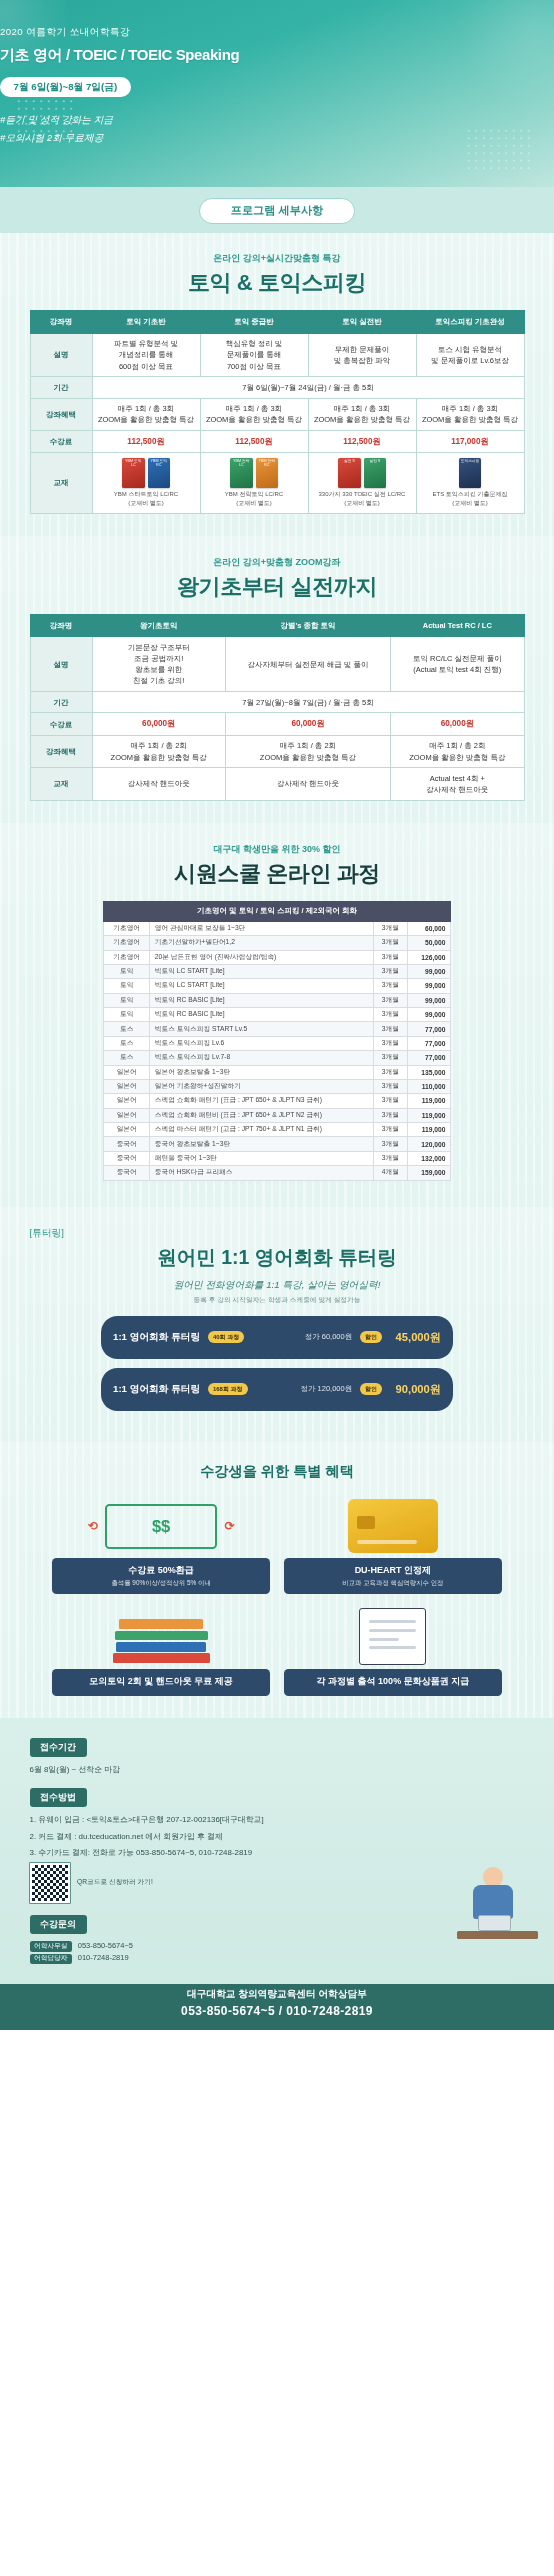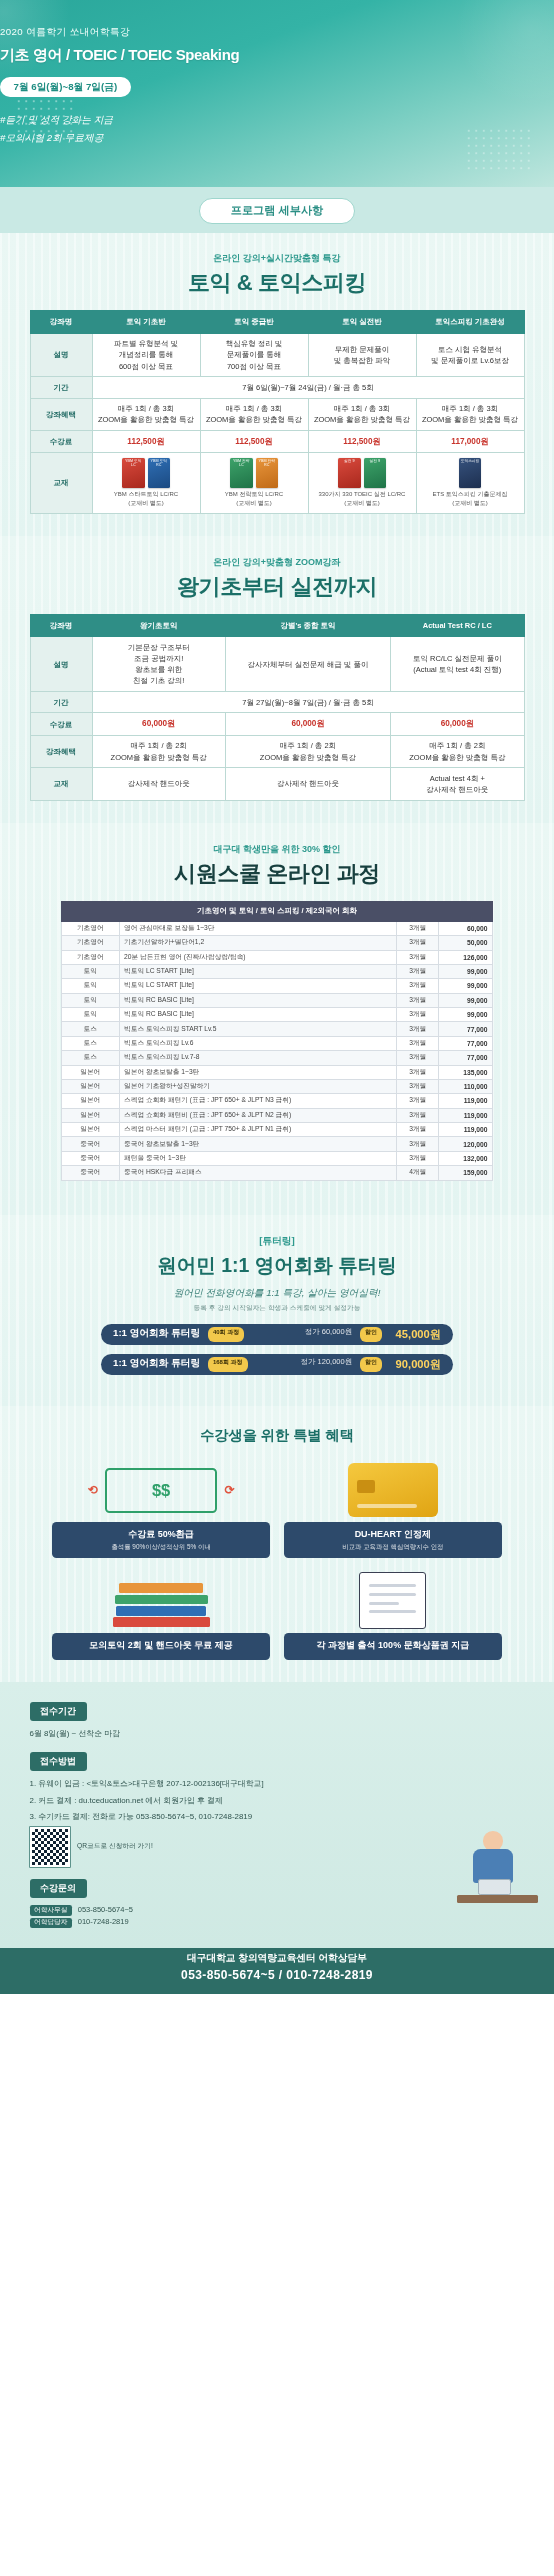--- a/index.html
+++ b/index.html
@@ -161,21 +161,21 @@
     box-shadow: 0 0.7px 1.5px rgba(0,0,0,.2);
   }
   .bk-red { background: linear-gradient(160deg,#d94a3d,#a8281d); }
   .bk-blue { background: linear-gradient(160deg,#2f6fb5,#1b4a82); }
   .bk-green { background: linear-gradient(160deg,#3da36a,#1f7347); }
   .bk-orange { background: linear-gradient(160deg,#e8953b,#c06a17); }
   .bk-navy { background: linear-gradient(160deg,#36527e,#1d2f4f); }
   .bk-caption { font-size: 6px; color: #555; margin-top: 2.2px; display: block; }
 
   
-  .list-wrap { width: 432px; margin: 12px auto; }
+  .list-wrap { width: 348px; margin: 4px auto; }
   table.list {
     width: 100%;
     border-collapse: collapse;
     font-size: 6.7px;
     background: #fff;
   }
   table.list thead th {
     background: #4a4f66;
     color: #fff;
     padding: 4.5px 3px;
@@ -187,24 +187,23 @@
     border: 0.7px solid #d7dde3;
     padding: 2.2px 4.5px;
     color: #444;
   }
   table.list td.c { text-align: center; }
   table.list td.r { text-align: right; font-weight: bold; color: #333; }
   table.list tbody tr:nth-child(even) td { background: #f5f8fa; }
 
   
   .tut-badge {
-    text-align: center;
     font-size: 9.7px;
     color: #2f9a8e;
-    font-weight: bold;
+    font-weight: normal;
   }
   .tut-title {
     text-align: center;
     font-size: 19.5px;
     font-weight: bold;
     color: #1b6f67;
     margin: 4.5px 0 7.5px;
   }
   .tut-script {
     text-align: center;
@@ -216,22 +215,22 @@
   .tut-note {
     text-align: center;
     font-size: 6.7px;
     color: #6b8e89;
     margin-bottom: 10.5px;
   }
   .price-row {
     width: 352px; margin: 0 auto 9px;
     background: #2d4a6b;
     border-radius: 16.5px;
-    display: flex; 
-    padding: 3px 12px;
+    display: flex; align-items: center;
+    padding: 14px 12px;
     color: #fff;
     font-size: 9px;
   }
   .price-row .label { font-weight: bold; font-size: 9.7px; }
   .price-row .chip {
     background: #f2c84b; color: #3a2e06; font-size: 6px; font-weight: bold;
     border-radius: 6px; padding: 1.5px 5.2px; margin: 0 7.5px;
   }
   .price-row .orig { font-size: 7.5px; opacity: .85; margin-left: auto; }
   .price-row .final { color: #ffd45e; font-weight: bold; font-size: 11.2px; margin-left: 6px; }

